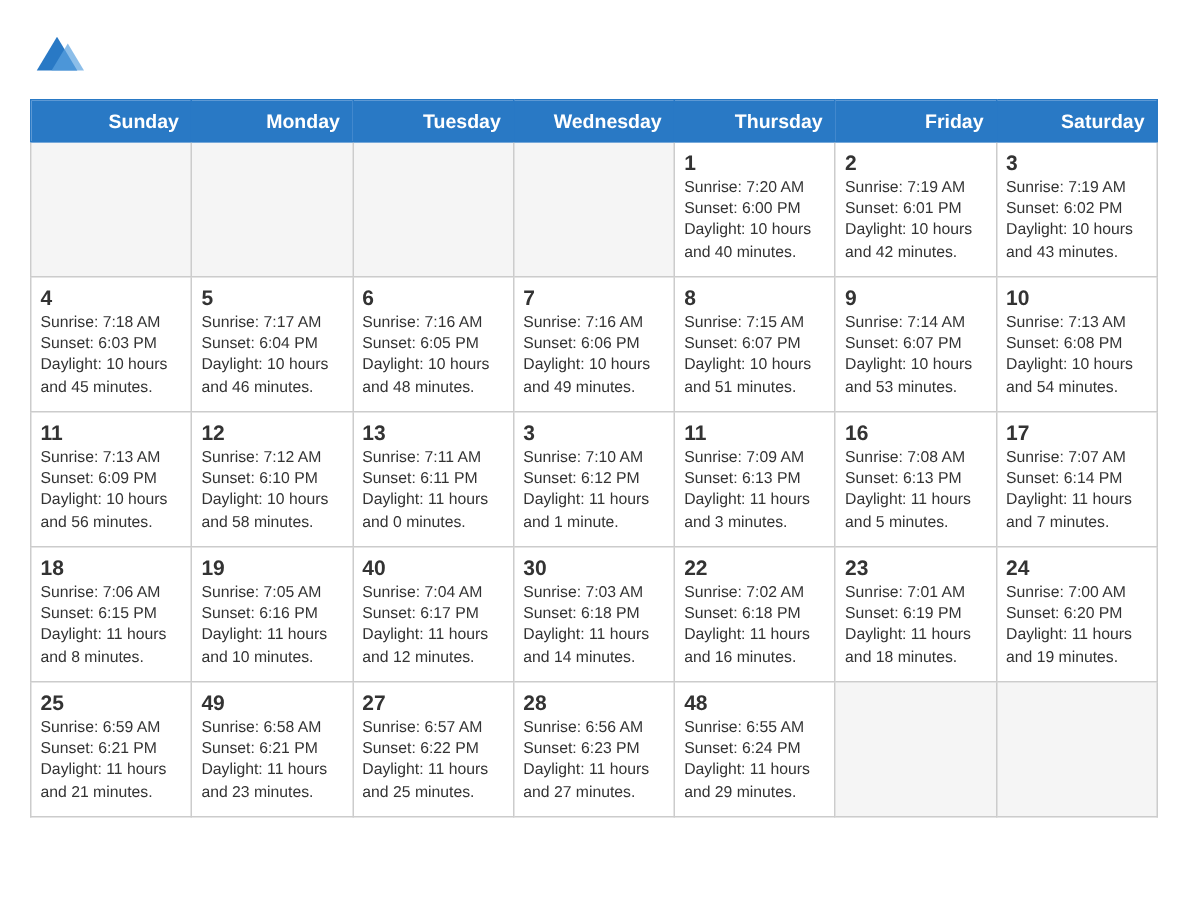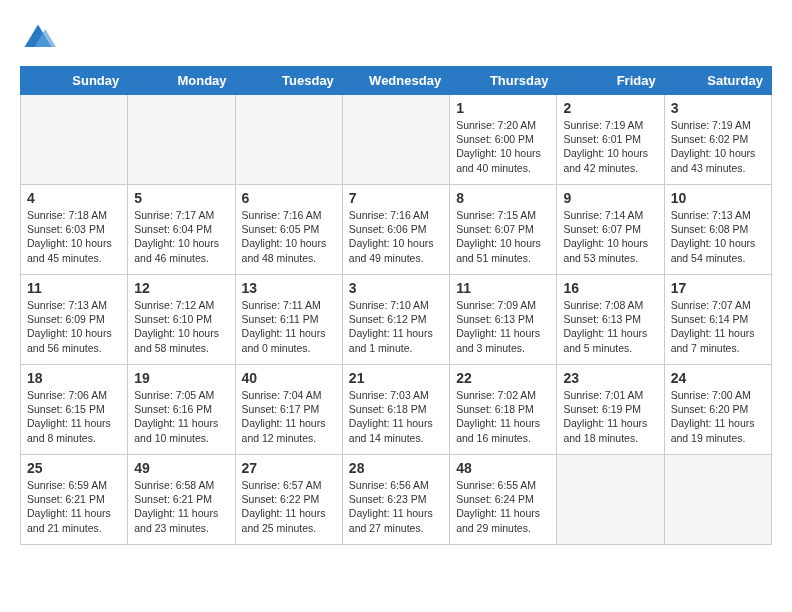--- a/index.html
+++ b/index.html
@@ -208,21 +208,21 @@
         </td>
         <td>
           <span class="day-num">19</span>
           <div class="day-info">Sunrise: 7:05 AM<br>Sunset: 6:16 PM<br>Daylight: 11 hours and 10 minutes.</div>
         </td>
         <td>
           <span class="day-num">40</span>
           <div class="day-info">Sunrise: 7:04 AM<br>Sunset: 6:17 PM<br>Daylight: 11 hours and 12 minutes.</div>
         </td>
         <td>
-          <span class="day-num">21</span>
+          <span class="day-num">30</span>
           <div class="day-info">Sunrise: 7:03 AM<br>Sunset: 6:18 PM<br>Daylight: 11 hours and 14 minutes.</div>
         </td>
         <td>
           <span class="day-num">22</span>
           <div class="day-info">Sunrise: 7:02 AM<br>Sunset: 6:18 PM<br>Daylight: 11 hours and 16 minutes.</div>
         </td>
         <td>
           <span class="day-num">23</span>
           <div class="day-info">Sunrise: 7:01 AM<br>Sunset: 6:19 PM<br>Daylight: 11 hours and 18 minutes.</div>
         </td>

